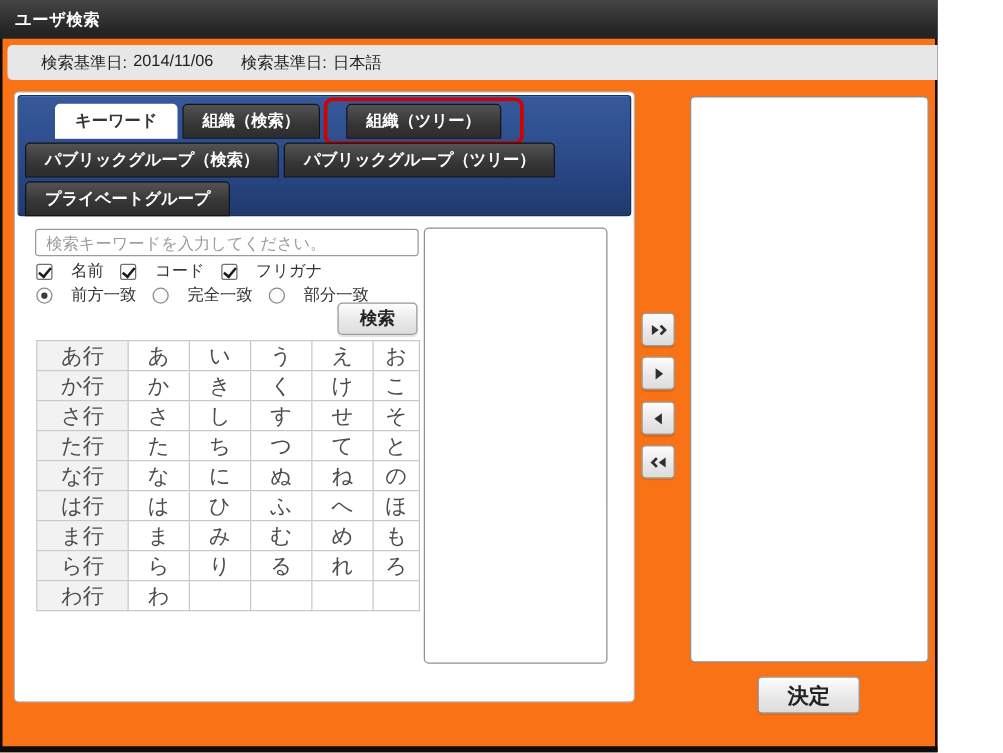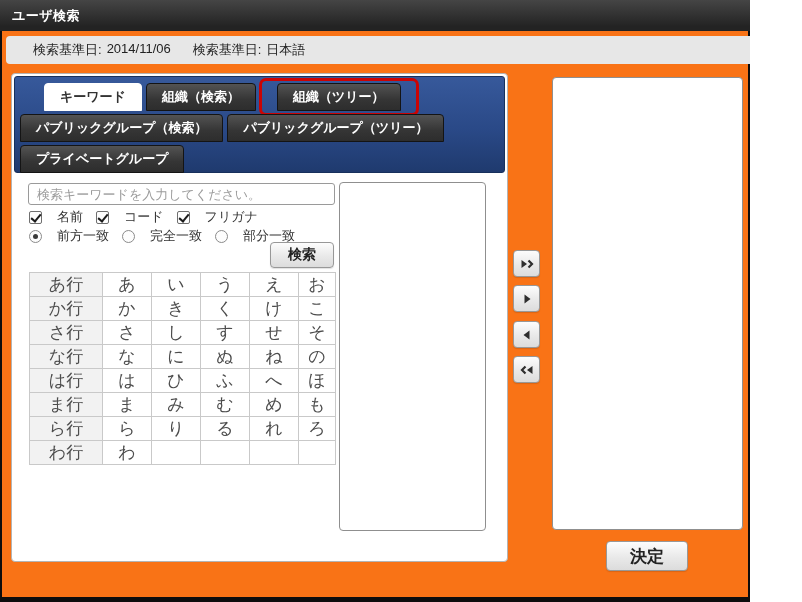--- a/index.html
+++ b/index.html
@@ -229,20 +229,28 @@
           </tr>
           <tr>
             <td class="rowhead">さ行</td>
             <td>さ</td>
             <td>し</td>
             <td>す</td>
             <td>せ</td>
             <td>そ</td>
           </tr>
           <tr>
+            <td class="rowhead">た行</td>
+            <td>た</td>
+            <td>ち</td>
+            <td>つ</td>
+            <td>て</td>
+            <td>と</td>
+          </tr>
+          <tr>
             <td class="rowhead">な行</td>
             <td>な</td>
             <td>に</td>
             <td>ぬ</td>
             <td>ね</td>
             <td>の</td>
           </tr>
           <tr>
             <td class="rowhead">は行</td>
             <td>は</td>

